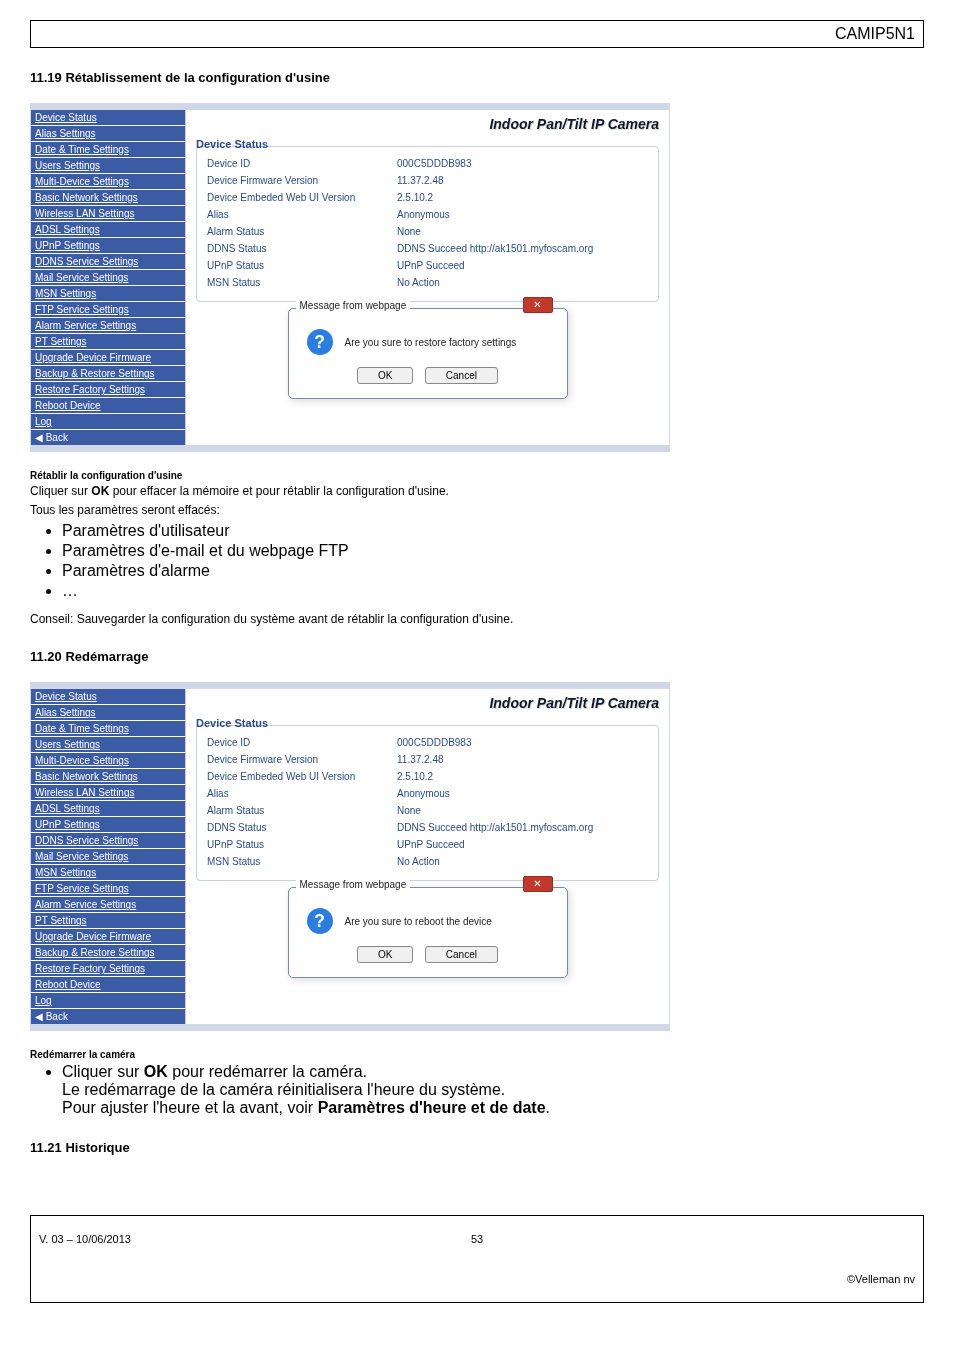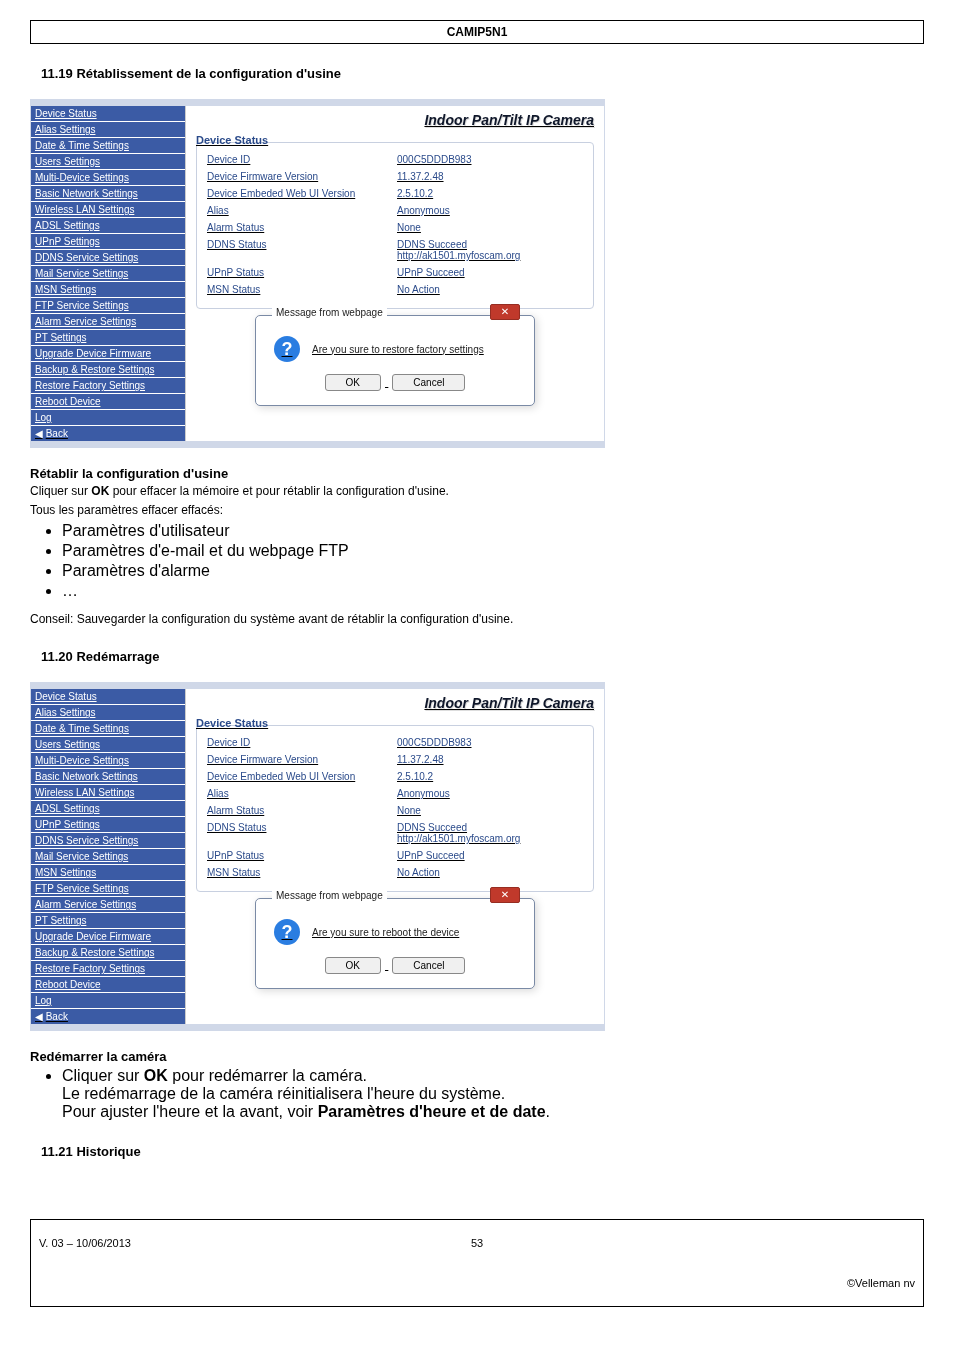--- a/index.html
+++ b/index.html
@@ -1,40 +1,40 @@
 <!DOCTYPE html>
 <html><head>
 <meta charset="utf-8">
 <style>
   * { box-sizing: border-box; margin: 0; padding: 0; }
   body { font-family: Verdana, Arial, sans-serif; font-size: 12px; color: #000; background: #fff; width: 954px; margin: 0 auto; padding: 20px 30px; }
   .page-header-box { border: 1px solid #000; padding: 4px 8px; margin-bottom: 18px; }
-  .page-header-txt { font-weight: bold; text-align: center; font-size: 12px; }
-  .section-h { font-weight: bold; font-size: 13px; margin: 22px 0 18px 11px; }
-  .screenshot { width: 575px; border-top: 7px solid #d0d8e8; border-bottom: 7px solid #d0d8e8; border-left: 1px solid #d0d8e8; border-right: 1px solid #d0d8e8; background: #fff; margin-bottom: 18px; text-decoration: underline; }
+  .page-header-txt { font-weight: normal; text-align: right; font-size: 16px; }
+  .section-h { font-weight: bold; font-size: 13px; margin: 22px 0 18px 0; }
+  .screenshot { width: 640px; border-top: 7px solid #d0d8e8; border-bottom: 7px solid #d0d8e8; border-left: 1px solid #d0d8e8; border-right: 1px solid #d0d8e8; background: #fff; margin-bottom: 18px; }
   .ss-inner { display: flex; }
   .ss-sidebar { width: 155px; background: #fff; border-right: 1px solid #ccc; }
   .ss-sidebar-item { background: #3b5ba5; color: #fff; font-size: 10px; padding: 2px 4px; border-bottom: 1px solid #fff; text-decoration: underline; cursor: pointer; }
   .ss-sidebar-back { background: #3b5ba5; color: #fff; font-size: 10px; padding: 2px 4px; display: flex; align-items: center; gap: 3px; }
   .ss-sidebar-back .arrow { font-size: 10px; }
   .ss-main { flex: 1; padding: 6px 10px; position: relative; }
   .ss-pagetitle { color: #0f172a; font-style: italic; font-weight: bold; font-size: 14px; text-align: right; margin-bottom: 6px; text-shadow: 1px 1px 0 #ddd; }
   .ss-fieldset-lbl { color: #2a4a8a; font-weight: bold; font-size: 11px; margin-bottom: 4px; }
   .ss-fieldset { border: 1px solid #c8d0e0; border-radius: 4px; padding: 8px 10px 10px 10px; margin-top: -8px; }
   .ss-row { display: flex; font-size: 10px; color: #2a4a8a; padding: 3px 0; }
   .ss-row .k { width: 190px; }
   .ss-row .v { flex: 1; }
   .ss-dialog { position: relative; margin: 6px auto 0 auto; width: 280px; background: #fff; border: 1px solid #7a8aa5; border-radius: 5px; padding: 14px 14px 14px 14px; box-shadow: 2px 2px 8px rgba(0,0,0,0.15); }
-  .ss-dialog-title { position: absolute; top: -9px; left: 16px; background: #fff; font-size: 10px; padding: 0 4px; color: #222; }
+  .ss-dialog-title { position: absolute; top: -9px; left: 7px; background: #fff; font-size: 10px; padding: 0 4px; color: #222; }
   .ss-dialog-close { position: absolute; top: -12px; right: 14px; width: 30px; height: 16px; background: #c0392b; color: #fff; font-size: 10px; text-align: center; line-height: 14px; border: 1px solid #962d22; border-radius: 2px; }
   .ss-dialog-body { display: flex; align-items: center; gap: 12px; padding: 6px 4px 12px 4px; font-size: 10px; color: #222; }
   .ss-dialog-q { width: 26px; height: 26px; border-radius: 50%; background: #2a7de1; color: #fff; font-weight: bold; font-size: 18px; display: flex; align-items: center; justify-content: center; }
   .ss-dialog-btns { text-align: center; }
   .ss-dialog-btns button { font-size: 10px; padding: 2px 20px; margin: 0 4px; background: #f0f0f0; border: 1px solid #888; border-radius: 3px; cursor: pointer; }
-  .body-h { font-weight: bold; font-size: 13px; margin: 6px 0 2px 0; }
+  .body-h { font-weight: bold; font-size: 10px; margin: 6px 0 2px 0; }
   .body-p { font-size: 12px; margin-bottom: 2px; line-height: 1.4; }
   ul.bullets { list-style: disc; margin: 2px 0 6px 32px; }
   ul.bullets li { font-size: 16px; padding: 1px 0; }
   .page-footer { border: 1px solid #000; display: flex; padding: 17px 8px; font-size: 11px; margin-top: 60px; }
   .pf-left { flex: 1; text-align: left; }
   .pf-center { flex: 1; text-align: center; }
   .pf-right { flex: 1; text-align: right; margin-top: 40px; }
 </style>
 </head>
 <body>
@@ -121,21 +121,21 @@
           <button>OK</button>
           <button>Cancel</button>
         </div>
       </div>
     </div>
   </div>
 </div>
 
 <div class="body-h">Rétablir la configuration d'usine</div>
 <div class="body-p">Cliquer sur <b>OK</b> pour effacer la mémoire et pour rétablir la configuration d'usine.</div>
-<div class="body-p">Tous les paramètres effacer effacés:</div>
+<div class="body-p">Tous les paramètres seront effacés:</div>
 <ul class="bullets">
   <li>Paramètres d'utilisateur</li>
   <li>Paramètres d'e-mail et du webpage FTP</li>
   <li>Paramètres d'alarme</li>
   <li>…</li>
 </ul>
 <div class="body-p" style="margin-top:10px;">Conseil: Sauvegarder la configuration du système avant de rétablir la configuration d'usine.</div>
 
 <div class="section-h">11.20 Redémarrage</div>
 

